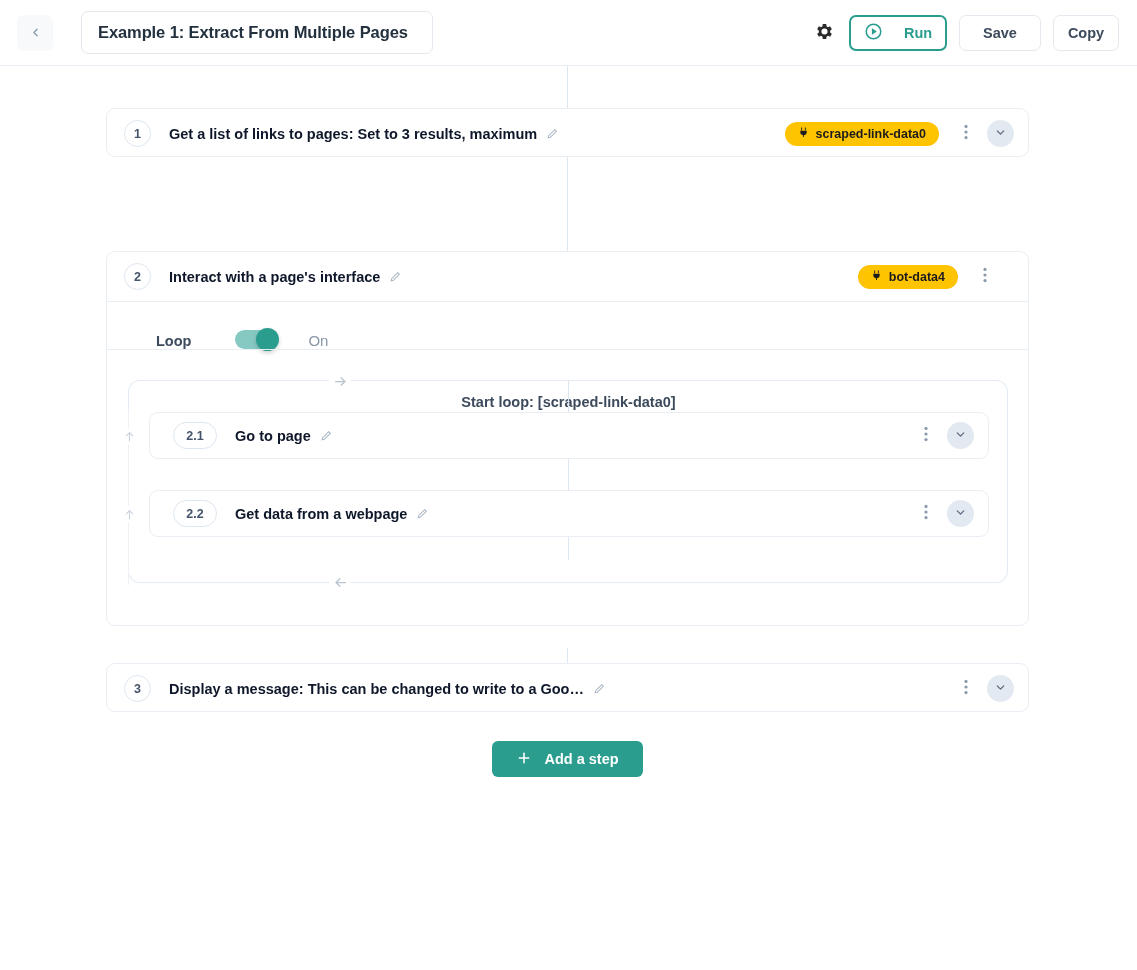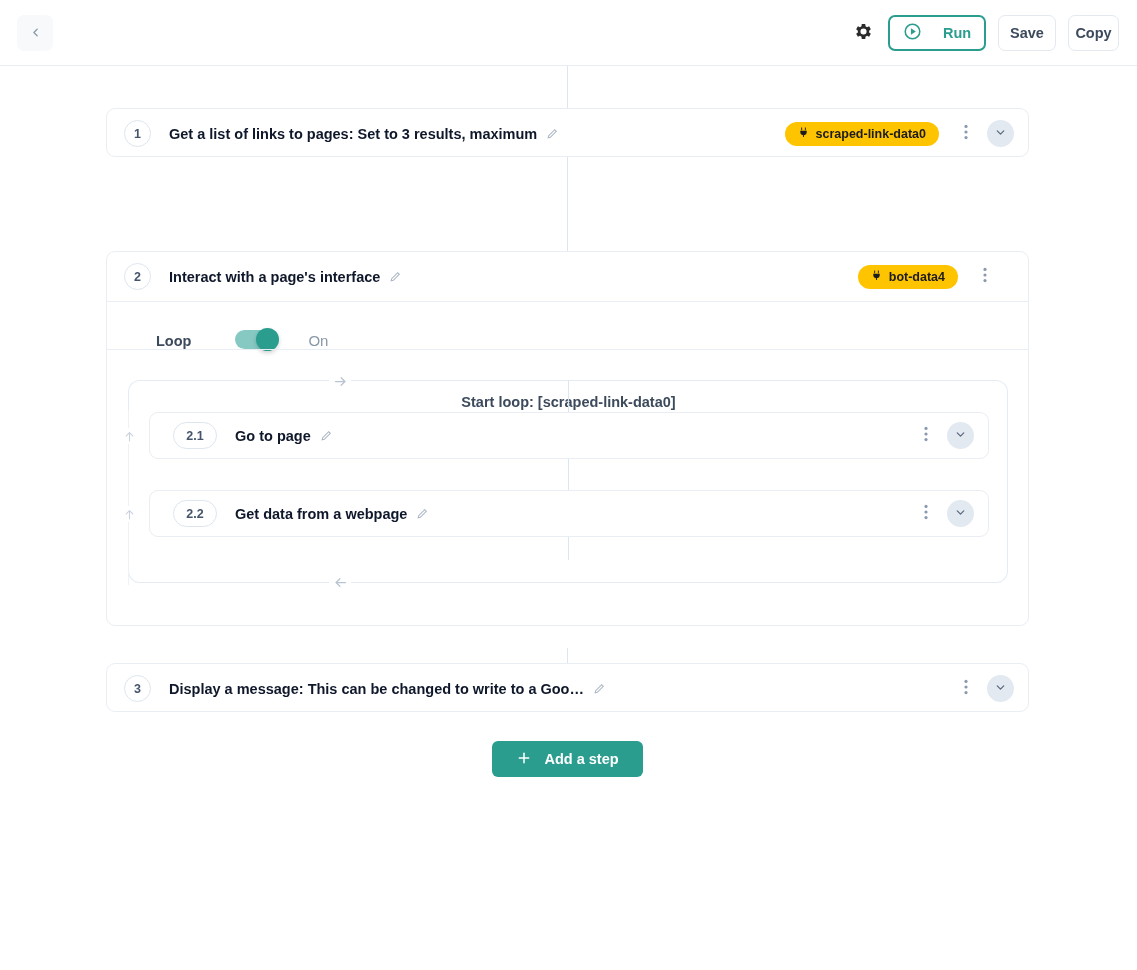--- a/index.html
+++ b/index.html
@@ -66,22 +66,22 @@
     font-weight: bold;
     color: #3c4a5c;
     cursor: pointer;
   }
   .tb-btn.run {
     border: 2px solid #2a9d8f;
     color: #2a9d8f;
     width: 98px;
     padding: 0;
   }
-  .tb-btn.save { width: 58px; padding: 0; }
-  .tb-btn.copy { width: 51px; padding: 16px; }
+  .tb-btn.save { width: 82px; padding: 0; }
+  .tb-btn.copy { width: 66px; padding: 16px; }
 
   
   .canvas {
     position: relative;
     width: 1137px;
     height: 904px;
     background: #fff;
   }
 
   
@@ -334,20 +334,23 @@
 
 <div class="topbar">
   <div class="back-btn">
     <span>
       <svg width="13" height="13" viewBox="0 0 24 24" fill="none" stroke="#8a9aad" stroke-width="2.4" stroke-linecap="round" stroke-linejoin="round">
           <polyline points="15 18 9 12 15 6"></polyline>
         </svg>
     </span>
   </div>
 
+  <div class="title-field">
+    <span>Example 1: Extract From Multiple Pages</span>
+  </div>
 
   <div class="topbar-right">
     <div class="gear-btn">
       <span>
         <svg width="21" height="21" viewBox="0 0 24 24" fill="#2b2b2b">
             <path d="M19.4 13a7.8 7.8 0 0 0 0-2l2-1.5-2-3.4-2.4 1a7.6 7.6 0 0 0-1.7-1L15 3.5h-4l-.3 2.6a7.6 7.6 0 0 0-1.7 1l-2.4-1-2 3.4L6.6 11a7.8 7.8 0 0 0 0 2l-2 1.5 2 3.4 2.4-1c.5.4 1.1.8 1.7 1l.3 2.6h4l.3-2.6c.6-.2 1.2-.6 1.7-1l2.4 1 2-3.4-2-1.5zM13 15.5A3.5 3.5 0 1 1 13 8.5a3.5 3.5 0 0 1 0 7z" transform="translate(-1,0)"></path>
           </svg>
       </span>
     </div>
 

